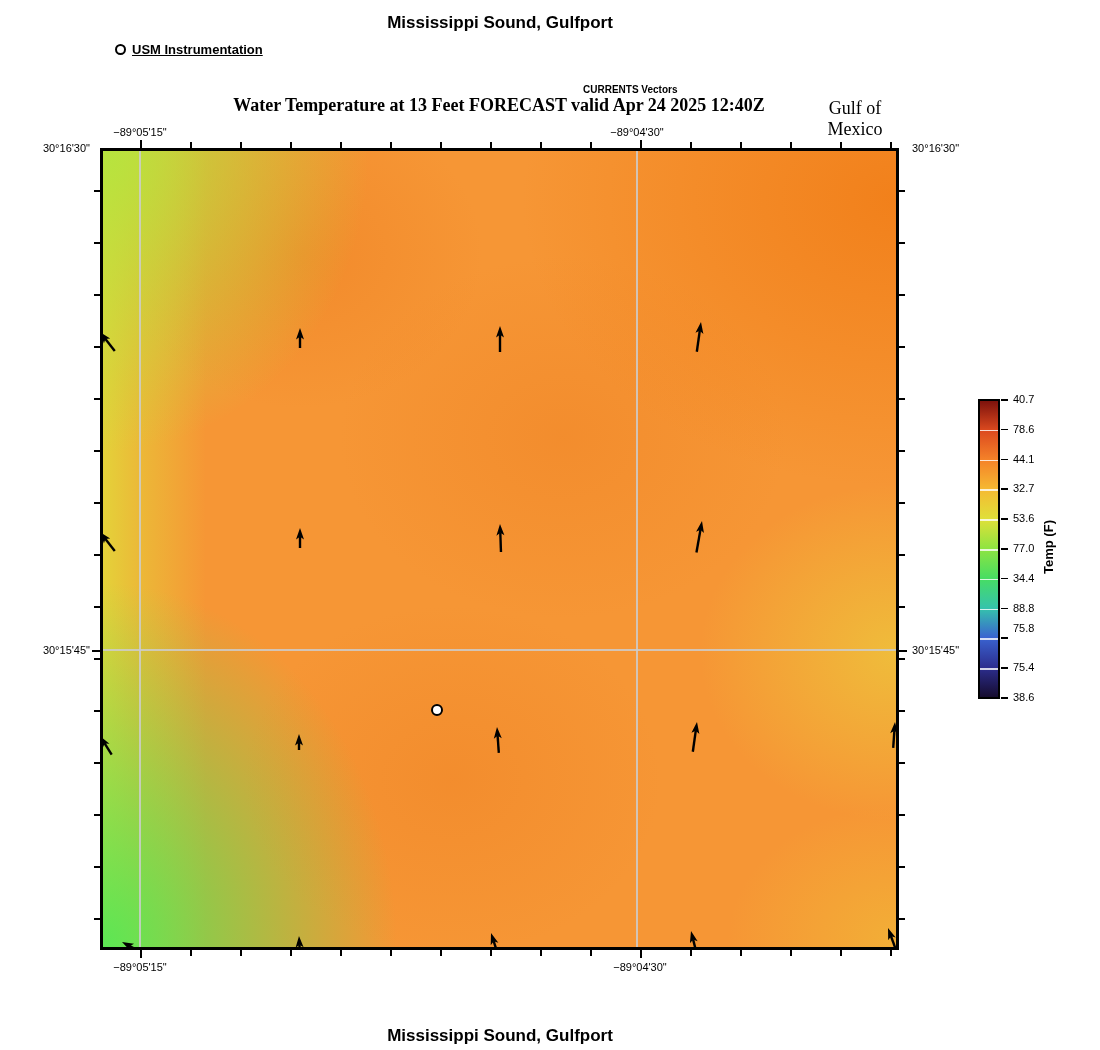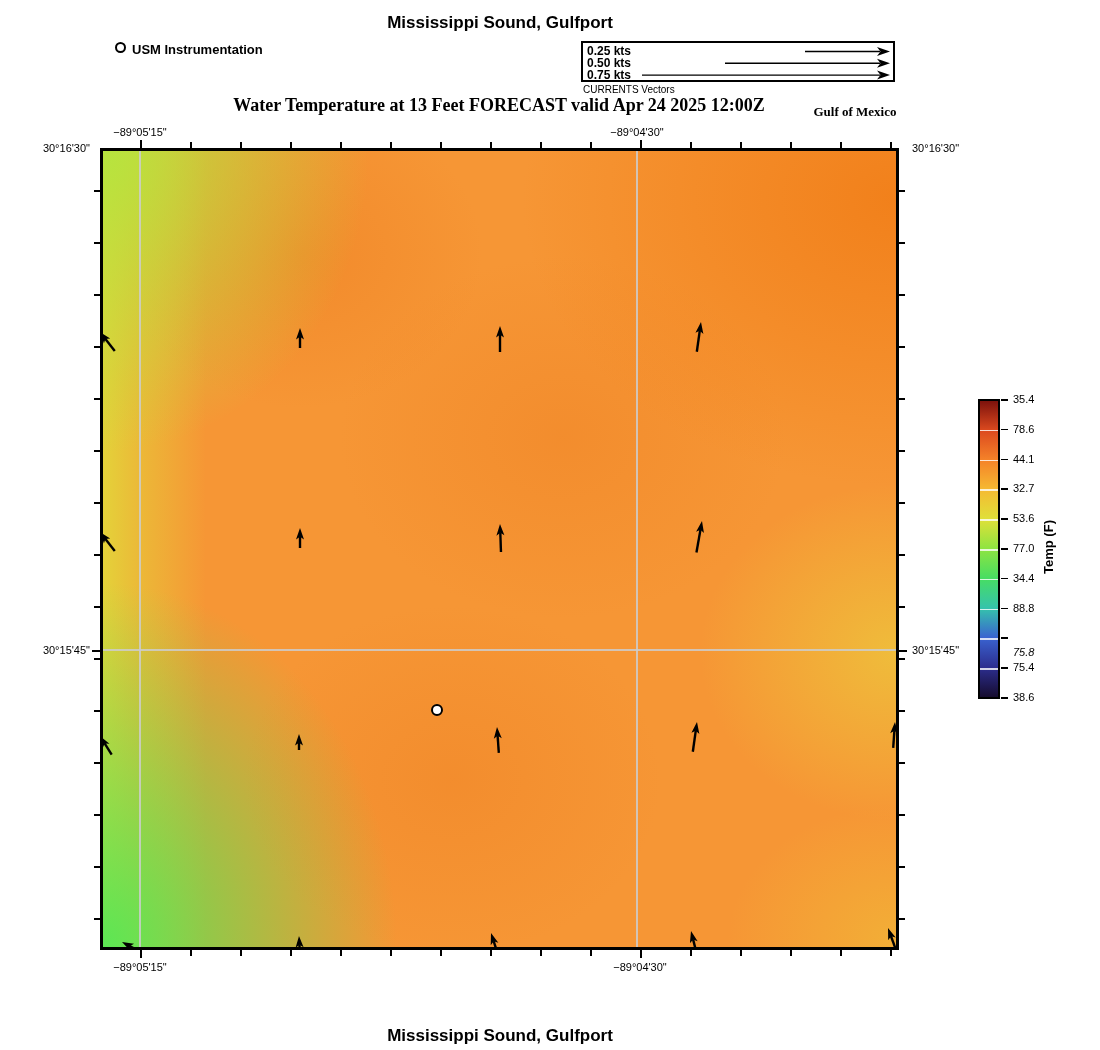--- a/index.html
+++ b/index.html
@@ -2,32 +2,32 @@
 <html><head>
 <meta charset="utf-8">
 <style>
   html,body{margin:0;padding:0;background:#fff;}
   .page{position:relative;width:1100px;height:1050px;background:#fff;overflow:hidden;
         font-family:"Liberation Sans","DejaVu Sans",sans-serif;color:#000;}
   .title-top,.title-bottom{position:absolute;left:100px;width:800px;text-align:center;
         font-size:17px;font-weight:bold;}
   .title-top{top:13px;}
   .title-bottom{top:1026px;}
-  .usm-legend{position:absolute;left:115px;top:42px;display:flex;}
+  .usm-legend{position:absolute;left:115px;top:42px;display:flex;align-items:center;text-decoration:underline;}
   .usm-circle{width:7px;height:7px;border:2.4px solid #000;border-radius:50%;background:#fff;}
   .usm-label{margin-left:6px;font-size:13px;font-weight:bold;}
   .cur-box{position:absolute;left:581px;top:41px;width:314px;height:41px;
         border:2px solid #000;background:#fff;box-sizing:border-box;}
   .cur-row-label{position:absolute;left:4px;font-size:12px;font-weight:bold;line-height:12px;}
   .cur-svg{position:absolute;left:0;top:0;}
-  .cur-caption{position:absolute;left:583px;top:84px;font-size:10px;font-weight:normal;text-align:right;}
+  .cur-caption{position:absolute;left:583px;top:84px;font-size:10px;font-weight:bold;text-align:right;}
   .subtitle{position:absolute;left:99px;top:95px;width:800px;text-align:center;
         font-family:"Liberation Serif","DejaVu Serif",serif;font-size:18px;font-weight:bold;}
-  .gulf-label{position:absolute;left:805px;top:104px;width:100px;text-align:center;
-        font-family:"Liberation Serif","DejaVu Serif",serif;font-size:13px;font-weight:bold;}
+  .gulf-label{position:absolute;left:805px;top:98px;width:100px;text-align:center;
+        font-family:"Liberation Serif","DejaVu Serif",serif;font-size:18px;font-weight:normal;}
   .map-frame{position:absolute;left:100px;top:148px;width:799px;height:802px;
         border:3px solid #000;box-sizing:border-box;overflow:hidden;}
   .gridline-v{position:absolute;top:0;width:2px;height:100%;background:rgba(205,205,205,0.85);}
   .gridline-h{position:absolute;left:0;height:2px;width:100%;background:rgba(205,205,205,0.85);}
   .vector{position:absolute;}
   .station{position:absolute;width:8px;height:8px;border:2.6px solid #000;border-radius:50%;background:#fff;}
   .tick{position:absolute;background:#000;}
   .ax-label{position:absolute;font-size:11px;white-space:nowrap;}
   .ax-top,.ax-bottom{width:120px;text-align:center;}
   .ax-left{width:82px;text-align:right;}
@@ -44,36 +44,23 @@
 <body>
 
 <div class="page">
   <div class="title-top">Mississippi Sound, Gulfport</div>
 
   <div class="usm-legend">
     <span class="usm-circle"></span>
     <span class="usm-label">USM Instrumentation</span>
   </div>
 
-  <div class="cur-box">
-      <div class="cur-row-label" style="top: 2px;">0.25 kts</div>
-      <div class="cur-row-label" style="top: 13.8px;">0.50 kts</div>
-      <div class="cur-row-label" style="top: 25.6px;">0.75 kts</div>
-      <svg class="cur-svg" width="310" height="37">
-        <line x1="222" y1="8.5" x2="297" y2="8.5" stroke="#000" stroke-width="1.4"></line>
-        <path d="M307,8.5 L294,4 L297.5,8.5 L294,13 Z" fill="#000"></path>
-        <line x1="142" y1="20.3" x2="297" y2="20.3" stroke="#000" stroke-width="1.4"></line>
-        <path d="M307,20.3 L294,15.8 L297.5,20.3 L294,24.8 Z" fill="#000"></path>
-        <line x1="59" y1="32.1" x2="297" y2="32.1" stroke="#000" stroke-width="1.4"></line>
-        <path d="M307,32.1 L294,27.6 L297.5,32.1 L294,36.6 Z" fill="#000"></path>
-      </svg>
-    </div>
   <div class="cur-caption">CURRENTS Vectors</div>
 
-  <div class="subtitle">Water Temperature at 13 Feet FORECAST valid Apr 24 2025 12:00Z</div>
+  <div class="subtitle">Water Temperature at 13 Feet FORECAST valid Apr 24 2025 12:40Z</div>
   <div class="gulf-label">Gulf of Mexico</div>
 
   <div class="map-frame" id="map" style="background: radial-gradient(420px 520px at 0% 100%, rgba(85, 231, 85, 0.95), rgba(85, 231, 85, 0) 70%), radial-gradient(380px 430px at 0% 0%, rgba(180, 229, 62, 0.95), rgba(180, 229, 62, 0) 70%), linear-gradient(90deg, rgba(226, 216, 58, 0.9) 0%, rgba(226, 216, 58, 0.5) 5%, rgba(226, 216, 58, 0) 13%), radial-gradient(520px 400px at 100% 6%, rgba(241, 126, 24, 0.9), rgba(241, 126, 24, 0) 72%), radial-gradient(280px 240px at 100% 63%, rgba(238, 195, 60, 0.85), rgba(238, 195, 60, 0) 70%), radial-gradient(240px 190px at 100% 99%, rgba(240, 190, 56, 0.6), rgba(240, 190, 56, 0) 70%), radial-gradient(260px 220px at 25% 13%, rgba(238, 127, 34, 0.5), rgba(238, 127, 34, 0) 70%), radial-gradient(320px 260px at 58% 36%, rgba(238, 127, 34, 0.4), rgba(238, 127, 34, 0) 70%), radial-gradient(300px 250px at 44% 79%, rgba(238, 127, 34, 0.4), rgba(238, 127, 34, 0) 70%), linear-gradient(rgb(246, 150, 53), rgb(246, 150, 53));">
       <div class="gridline-v" style="left: 36px;"></div>
       <div class="gridline-v" style="left: 533px;"></div>
       <div class="gridline-h" style="top: 498px;"></div>
       <div class="vector" style="left: 190px; top: 177px; transform-origin: 7px 0px; transform: rotate(0deg);"><svg width="14" height="22">
           <path d="M7,0 L3,11.5 L7,8.8 L11,11.5 Z" fill="#000"></path>
                <line x1="7" y1="8.5" x2="7" y2="20" stroke="#000" stroke-width="2.4"></line>
         </svg></div>
@@ -232,30 +219,30 @@
     <div class="ax-label ax-bottom" style="left: 580px; top: 961px;">−89°04'30"</div>
     <div class="ax-label ax-left" style="left: 8px; top: 142px;">30°16'30"</div>
     <div class="ax-label ax-left" style="left: 8px; top: 644px;">30°15'45"</div>
     <div class="ax-label ax-right" style="left: 912px; top: 142px;">30°16'30"</div>
     <div class="ax-label ax-right" style="left: 912px; top: 644px;">30°15'45"</div>
     <div class="cbar-tick" style="top: 697px;"></div>
     <div class="cbar-num" style="top: 691px;">38.6</div>
     <div class="cbar-tick" style="top: 667.2px;"></div>
     <div class="cbar-num" style="top: 661.2px;">75.4</div>
     <div class="cbar-tick" style="top: 637.4px;"></div>
-    <div class="cbar-num" style="top: 646px; font-style: italic;">75.8</div>
+    <div class="cbar-num" style="top: 622px;">75.8</div>
     <div class="cbar-tick" style="top: 607.6px;"></div>
     <div class="cbar-num" style="top: 601.6px;">88.8</div>
     <div class="cbar-tick" style="top: 577.8px;"></div>
     <div class="cbar-num" style="top: 571.8px;">34.4</div>
     <div class="cbar-tick" style="top: 548px;"></div>
     <div class="cbar-num" style="top: 542px; text-align: right;">77.0</div>
     <div class="cbar-tick" style="top: 518.2px;"></div>
     <div class="cbar-num" style="top: 512.2px;">53.6</div>
     <div class="cbar-tick" style="top: 488.4px;"></div>
     <div class="cbar-num" style="top: 482.4px;">32.7</div>
     <div class="cbar-tick" style="top: 458.6px;"></div>
     <div class="cbar-num" style="top: 452.6px;">44.1</div>
     <div class="cbar-tick" style="top: 428.8px;"></div>
     <div class="cbar-num" style="top: 422.8px;">78.6</div>
     <div class="cbar-tick" style="top: 399px;"></div>
-    <div class="cbar-num" style="top: 393px;">35.4</div>
+    <div class="cbar-num" style="top: 393px;">40.7</div>
   </div>
 
 </body></html>

